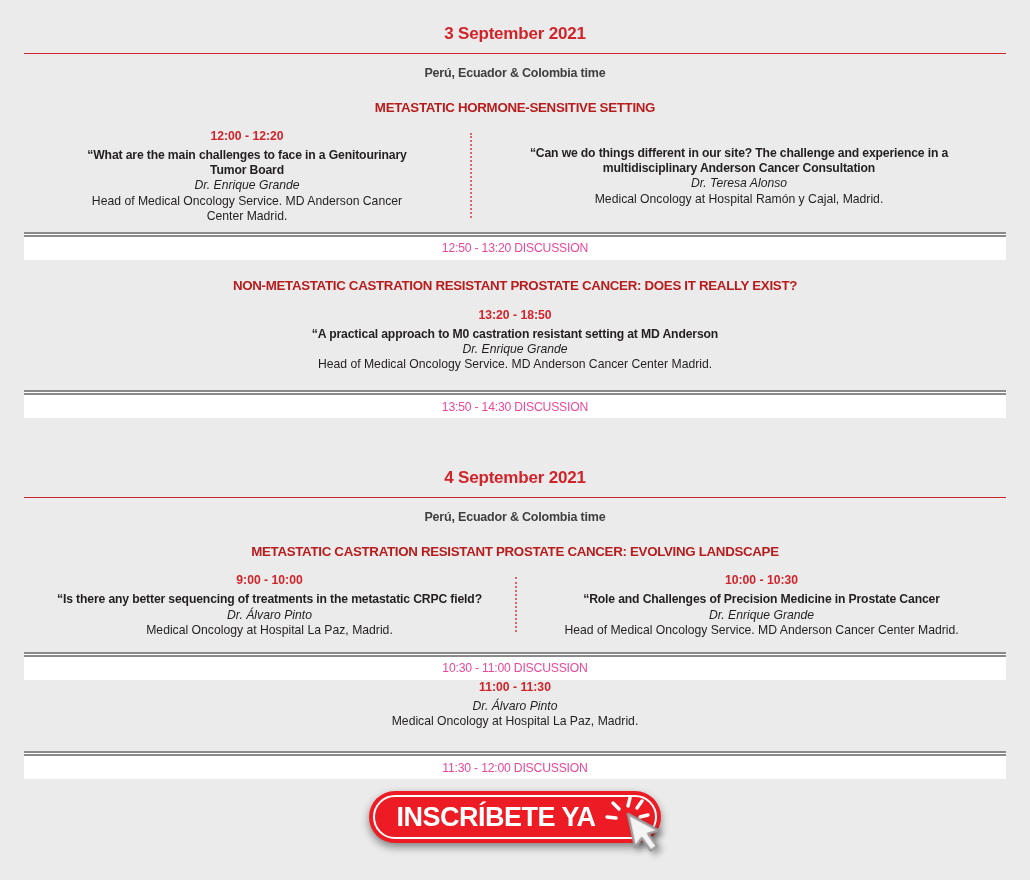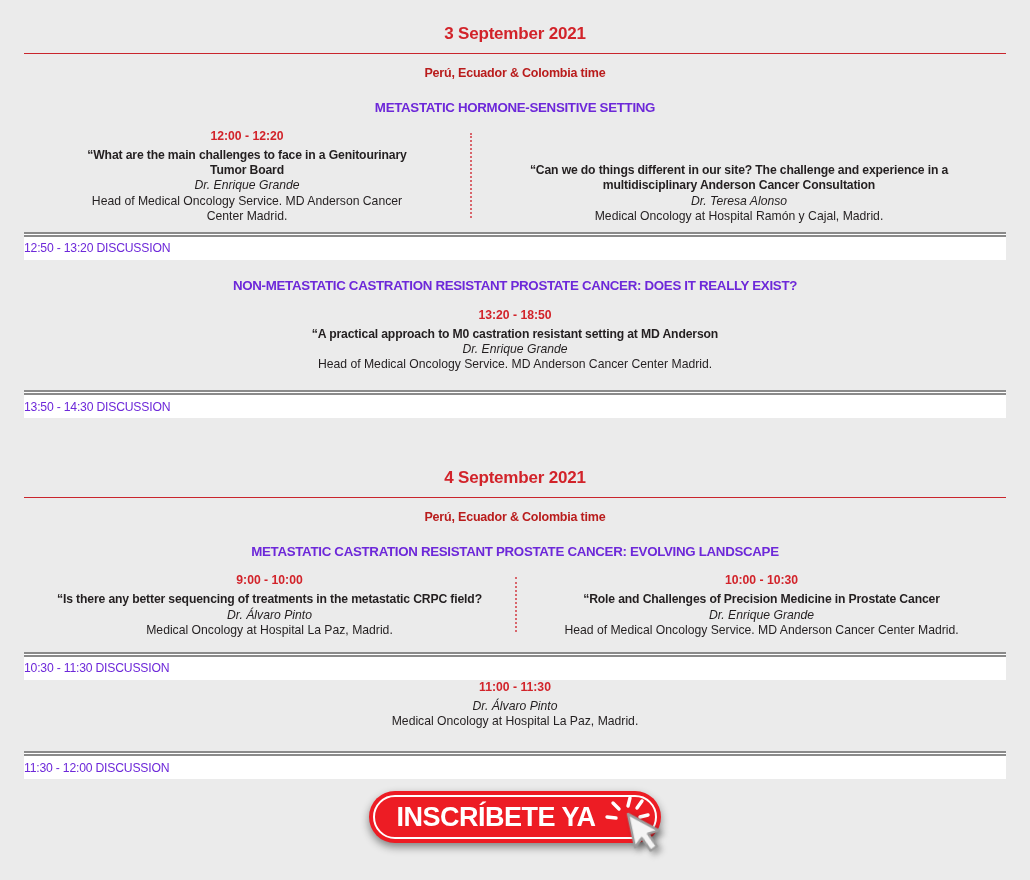--- a/index.html
+++ b/index.html
@@ -11,50 +11,50 @@
     overflow:hidden;
     -webkit-font-smoothing:antialiased;
   }
   .page{width:1030px;height:880px;position:relative;padding-top:24px;box-sizing:border-box;}
   .day-title{
     text-align:center;font-size:17px;font-weight:bold;color:#d2232a;
     letter-spacing:-0.2px;margin:0 0 9px 0;
   }
   .red-rule{height:0;border-top:1.5px solid #c9252c;margin:0 24px;}
   .timezone{
-    text-align:center;font-size:12.5px;font-weight:bold;color:#b91c1c;
+    text-align:center;font-size:12.5px;font-weight:bold;color:#404040;
     margin-top:12px;letter-spacing:-0.2px;
   }
   .section-heading{
-    text-align:center;font-size:13.3px;font-weight:bold;color:#6d28d9;
+    text-align:center;font-size:13.3px;font-weight:bold;color:#b91c1c;
     margin-top:20px;letter-spacing:-0.3px;
   }
-  .columns{display:flex;margin:14px 24px 0 24px;align-items:flex-end;}
+  .columns{display:flex;margin:14px 24px 0 24px;align-items:center;}
   .col{box-sizing:border-box;}
   .d1-col-a{width:446px;}
   .d1-col-b{width:534px;}
   .d2-col-a{width:491px;}
   .d2-col-b{width:489px;}
   .col-divider{
     width:0;border-left:2px dotted #d8656b;align-self:stretch;
     margin-top:4px;margin-bottom:6px;
   }
   .talk{text-align:center;font-size:12.2px;line-height:1.24;}
   .d1-col-a .talk{max-width:345px;margin:0 auto;}
   .d1-col-b .talk{max-width:452px;margin:0 auto;}
   .talk-time{color:#d2232a;font-weight:bold;margin-bottom:4px;}
   .talk-title{font-weight:bold;letter-spacing:-0.15px;}
   .talk-speaker{font-style:italic;}
   .talk-affil{}
   .single-talk{margin:15px 24px 0 24px;}
   .discussion-bar{
     margin:0 24px;background:#ffffff;
     border-top:5px double #8a8a8a;
-    height:23px;display:flex;align-items:center;justify-content:flex-start;
-    font-size:12.2px;color:#6d28d9;letter-spacing:-0.2px;
+    height:23px;display:flex;align-items:center;justify-content:center;
+    font-size:12.2px;color:#ec4899;letter-spacing:-0.2px;
   }
   .bar-1{margin-top:8px;}
   .bar-2{margin-top:18px;}
   .bar-3{margin-top:14px;}
   .bar-4{margin-top:22px;}
   .day-2{margin-top:50px;}
   .heading-2{margin-top:18px;}
   
   .cta-wrap{
     position:relative;width:292px;margin:12px auto 8px auto;height:52px;
@@ -150,21 +150,21 @@
         <div class="talk">
           <div class="talk-time">10:00 - 10:30</div>
           <div class="talk-title">“Role and Challenges of Precision Medicine in Prostate Cancer</div>
           <div class="talk-speaker">Dr. Enrique Grande</div>
           <div class="talk-affil">Head of Medical Oncology Service. MD Anderson Cancer Center Madrid.</div>
         </div>
       </div>
     </div>
 
     <div class="discussion-bar bar-3">
-      <span>10:30 - 11:30 DISCUSSION</span>
+      <span>10:30 - 11:00 DISCUSSION</span>
     </div>
 
     <div class="single-talk" style="margin-top:0;">
       <div class="talk">
         <div class="talk-time">11:00 - 11:30</div>
         <div class="talk-speaker">Dr. Álvaro Pinto</div>
         <div class="talk-affil">Medical Oncology at Hospital La Paz, Madrid.</div>
       </div>
     </div>
 

